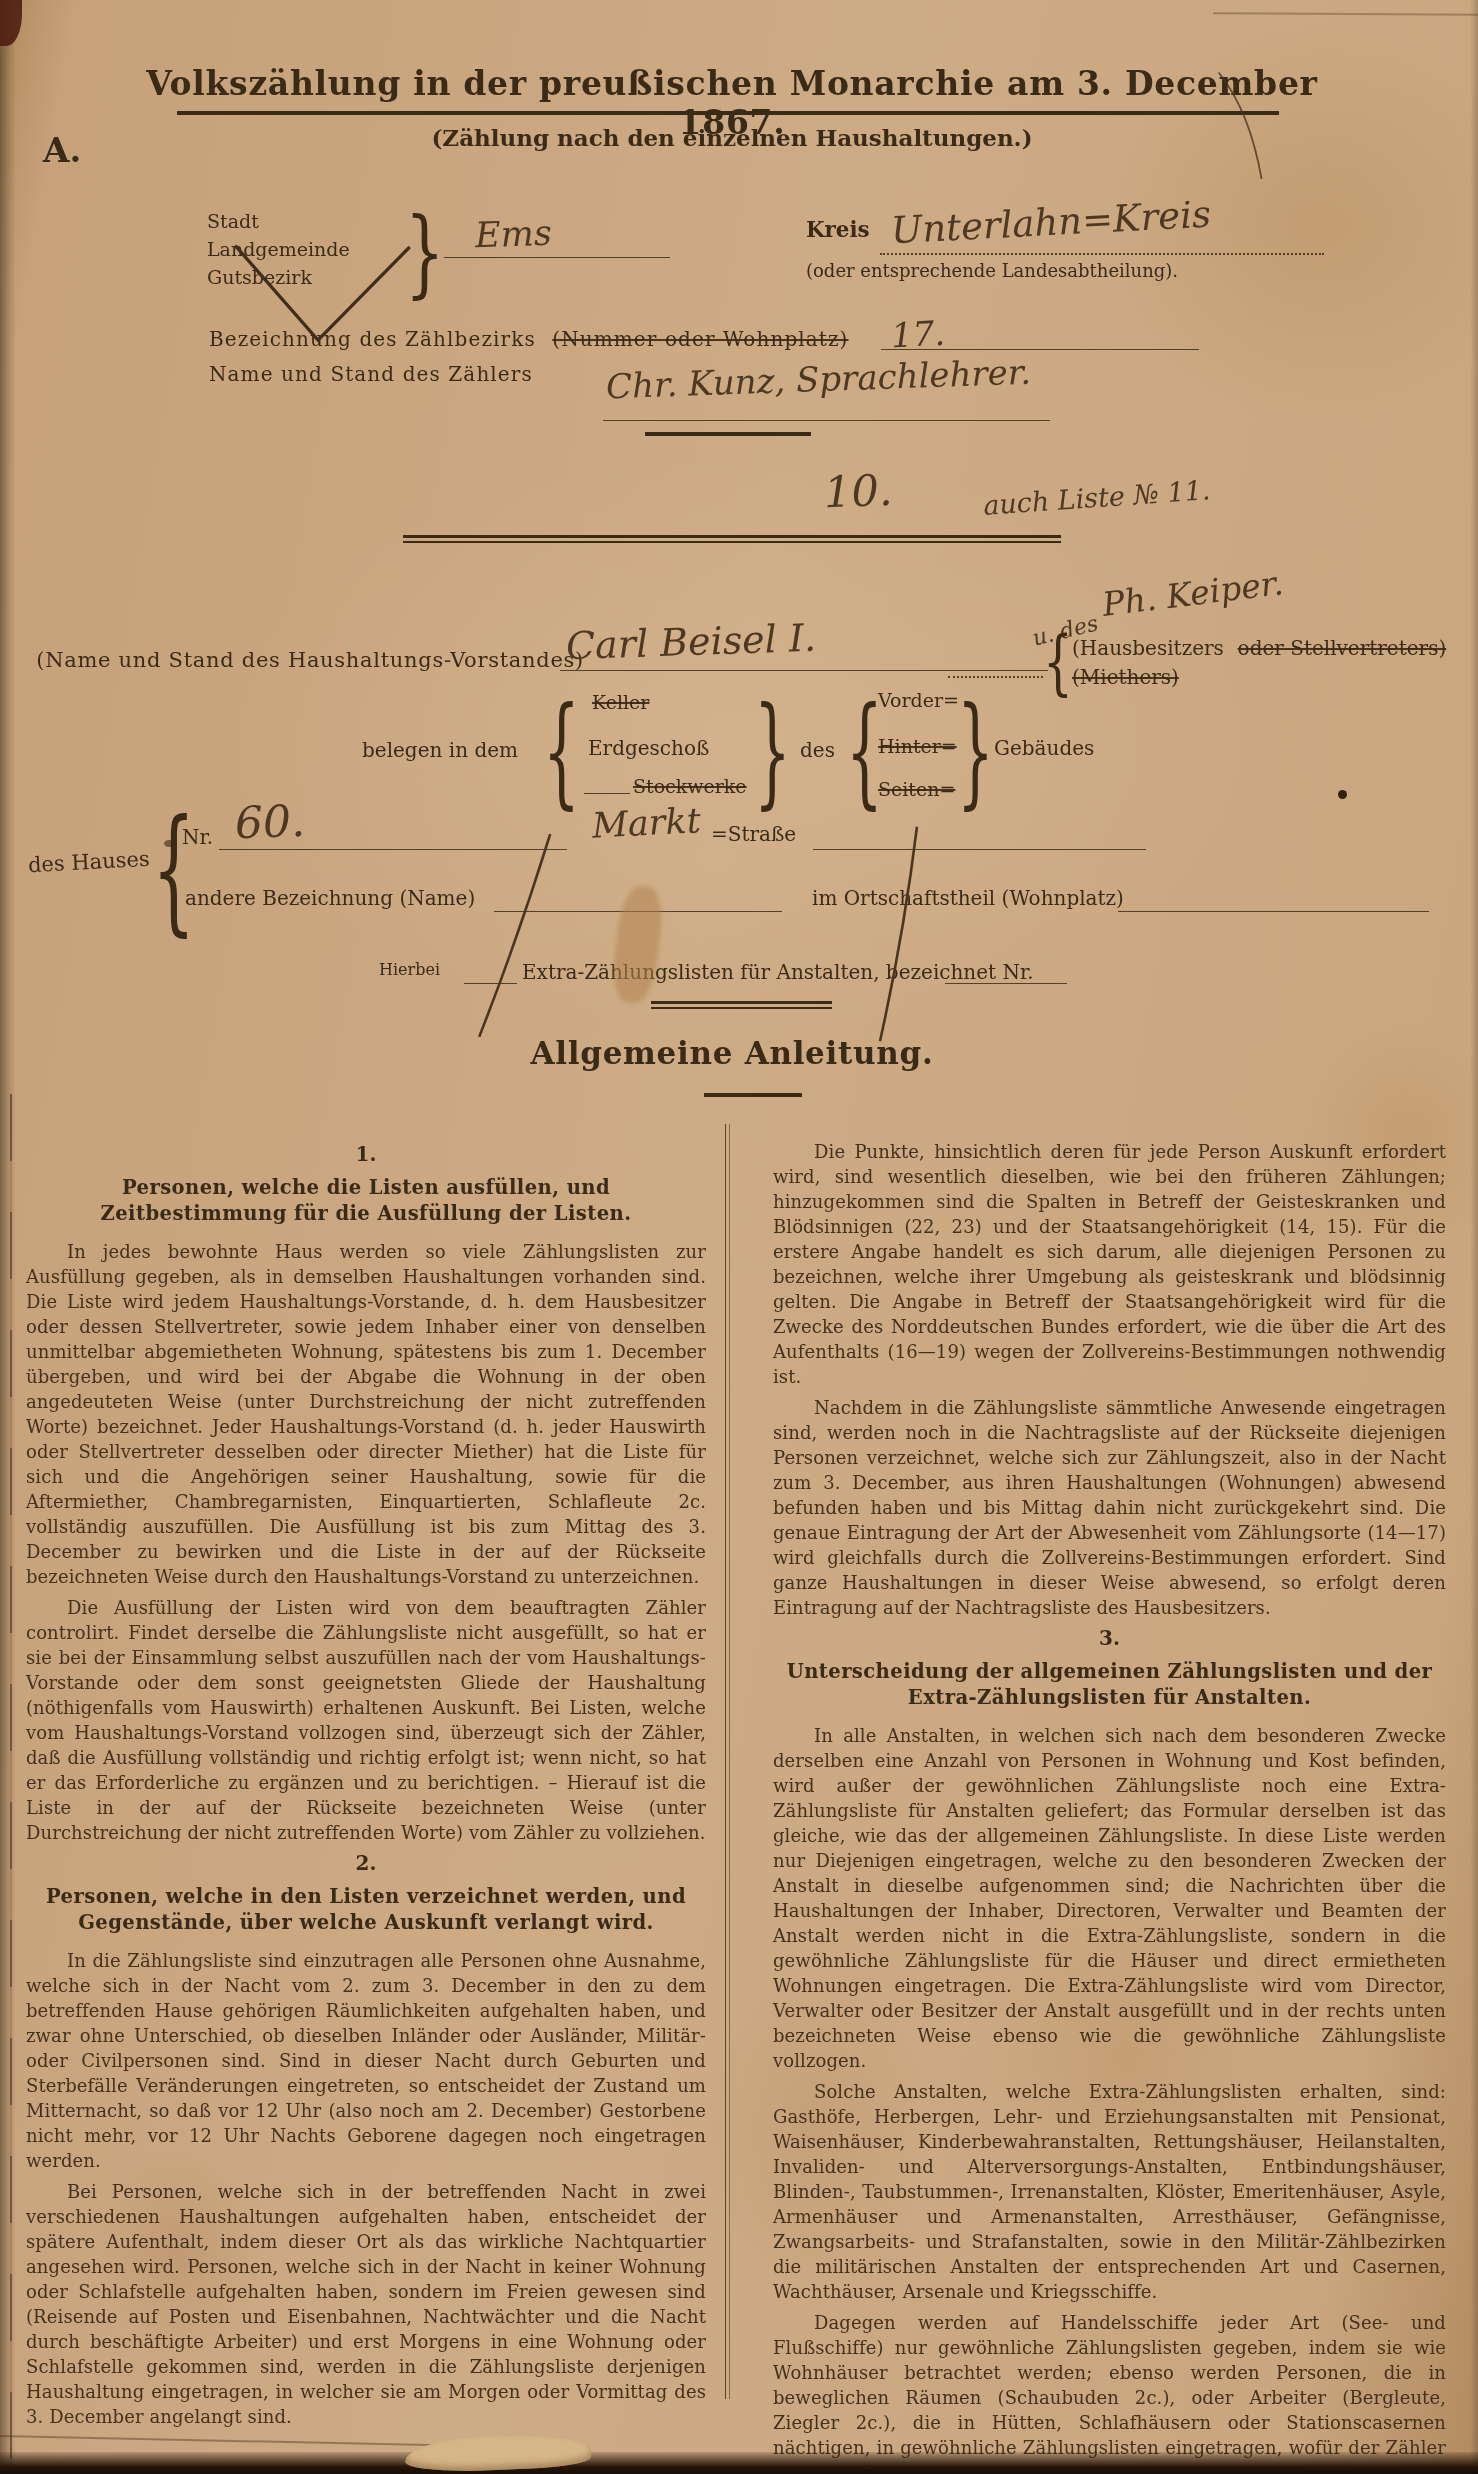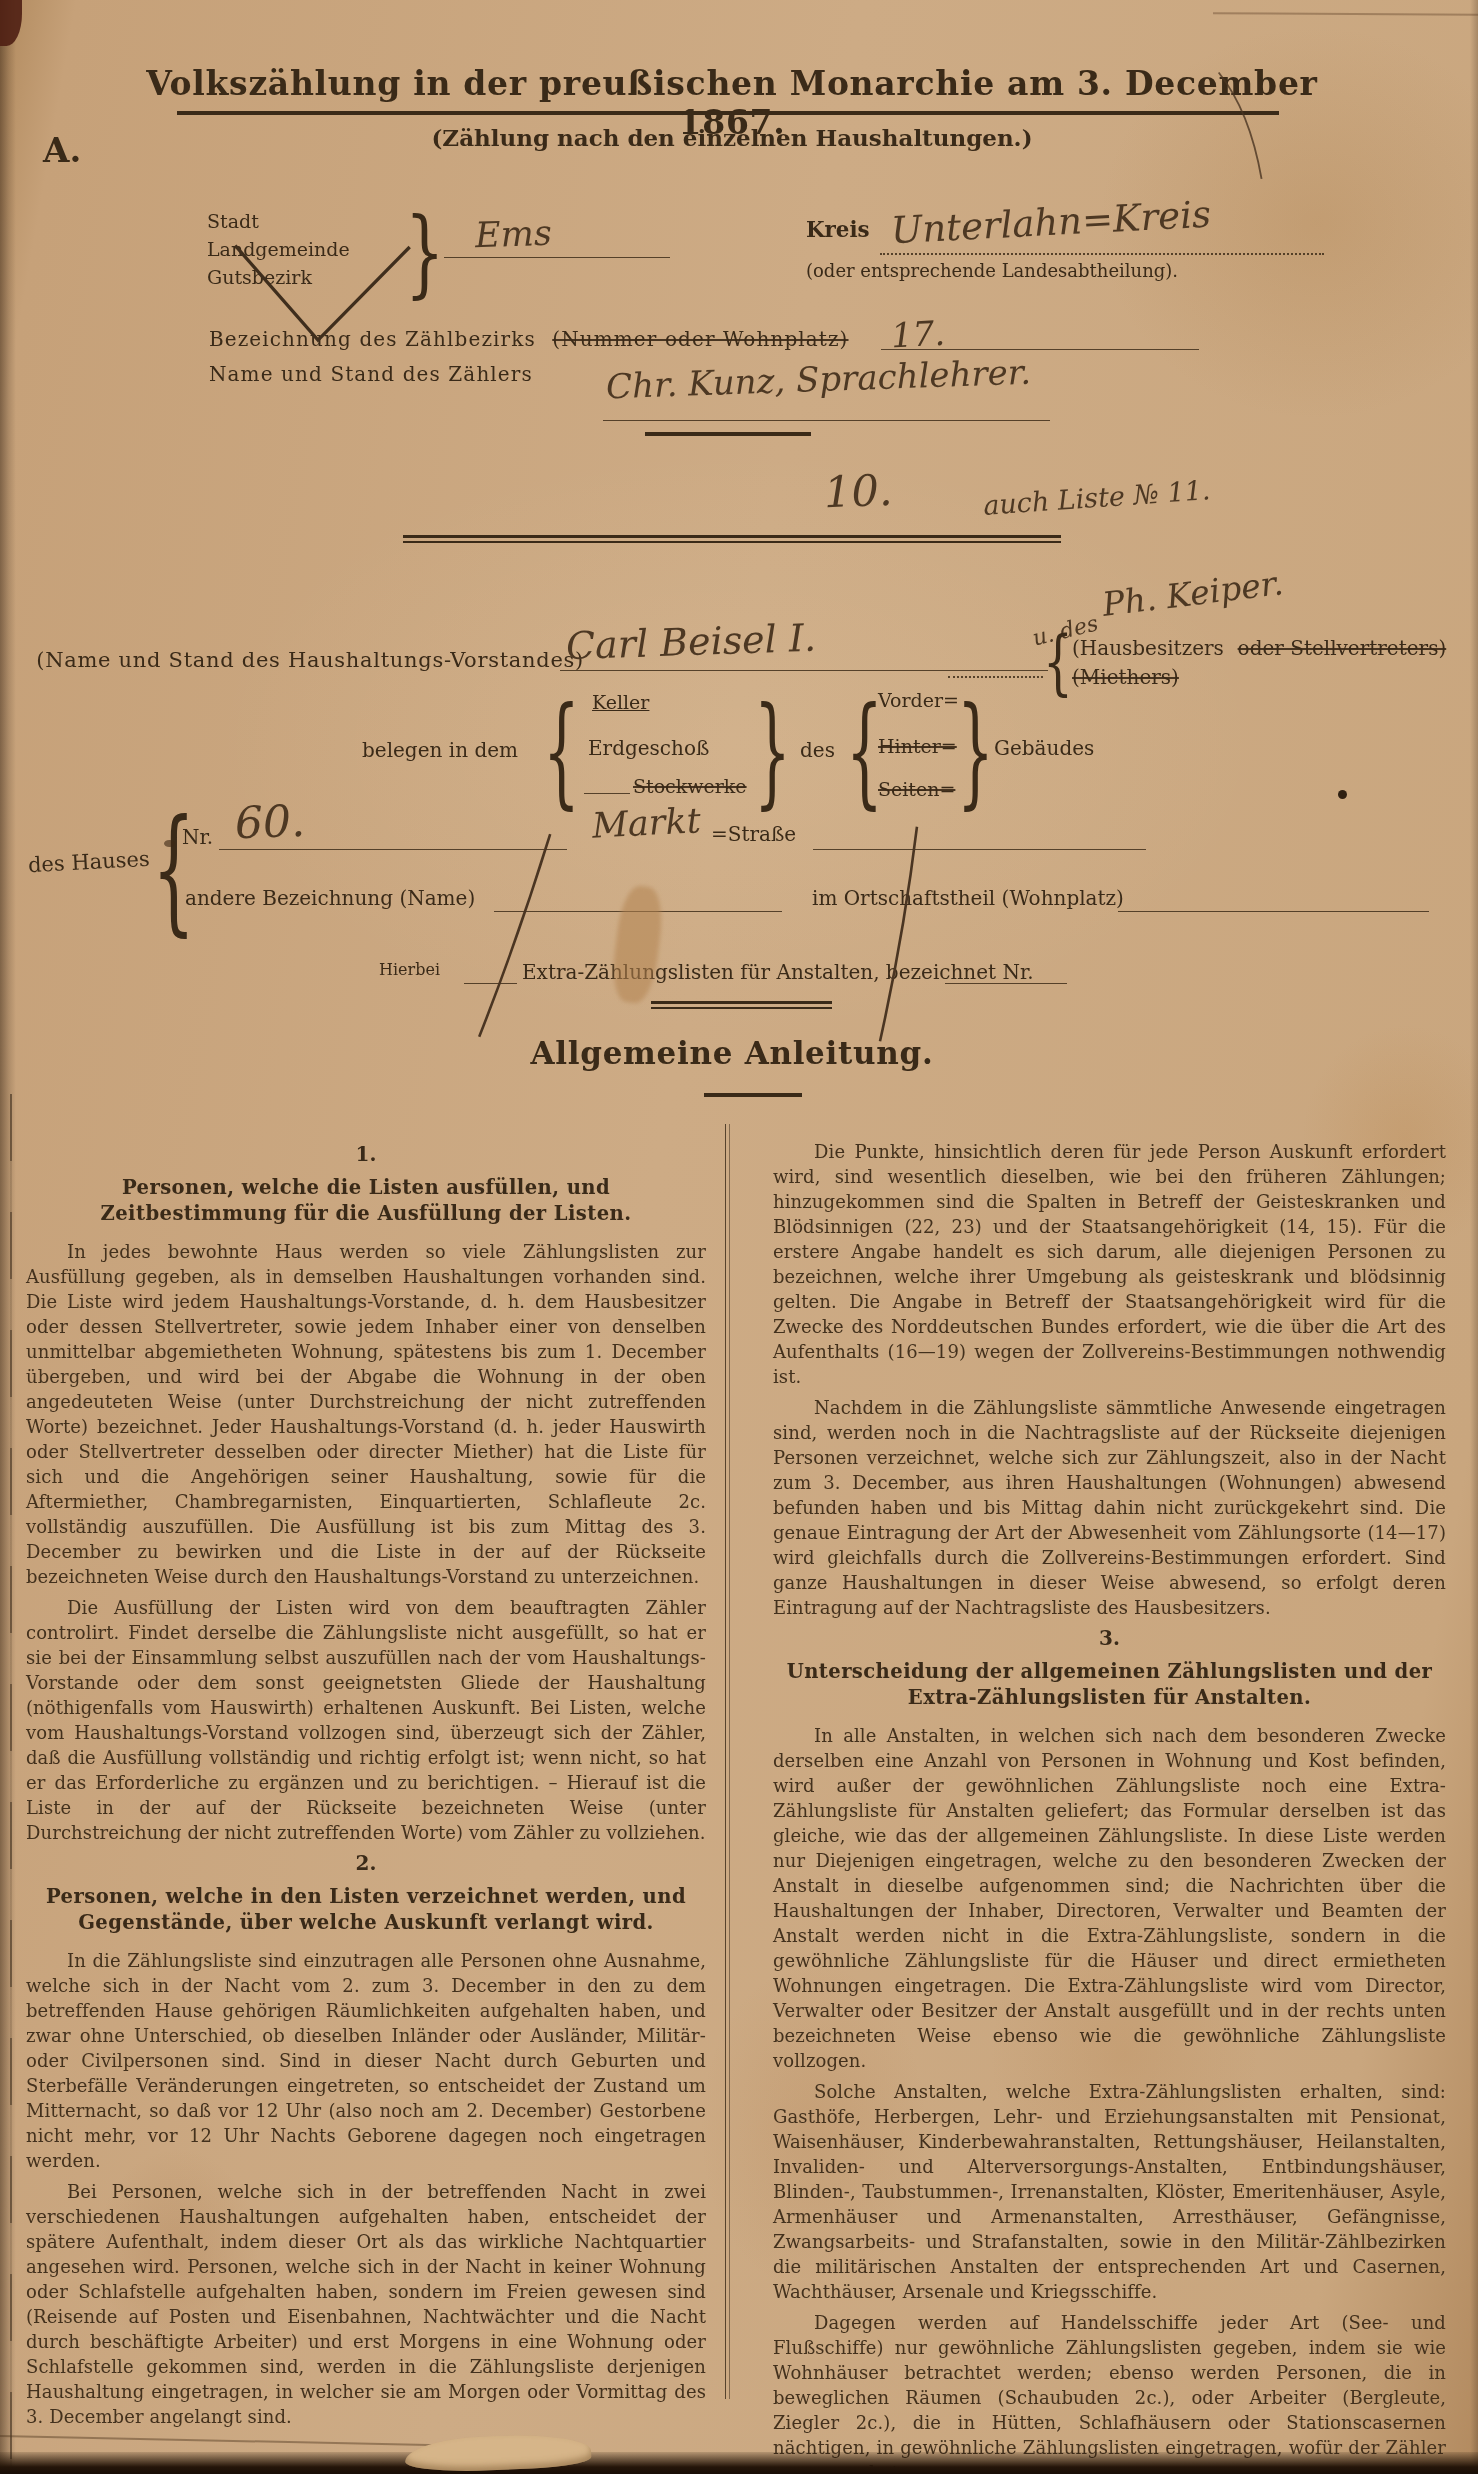--- a/index.html
+++ b/index.html
@@ -98,21 +98,21 @@
   <span class="abs brace" style="left:1043px;top:626px;font-size:47px;transform:scaleY(1.5);">{</span>
   <div class="abs" style="left:1072px;top:636px;font-size:20px;white-space:nowrap;">
     <span class="print">(Hausbesitzers</span>
     <span class="print xout" style="margin-left:7.4px;">oder Stellvertreters)</span>
   </div>
   <div class="abs print xout" style="left:1072px;top:665px;font-size:20px;">(Miethers)</div>
   <div class="abs dotline" style="left:948px;top:676px;width:95px;"></div>
 
   <div class="abs print" style="left:362px;top:738px;font-size:20px;">belegen in dem</div>
   <span class="abs brace" style="left:543px;top:692px;font-size:58px;transform:scaleY(2.05);">{</span>
-  <div class="abs print xout" style="left:592px;top:691px;font-size:19px;text-decoration:underline;">Keller</div>
+  <div class="abs print xout" style="left:592px;top:691px;font-size:19px;">Keller</div>
   <div class="abs print" style="left:588px;top:736px;font-size:20px;">Erdgeschoß</div>
   <div class="abs inkline" style="left:584px;top:793px;width:46px;"></div>
   <div class="abs print xout" style="left:633px;top:775px;font-size:19px;">Stockwerke</div>
   <span class="abs brace" style="left:754px;top:692px;font-size:58px;transform:scaleY(2.05);">}</span>
 
   <div class="abs print" style="left:800px;top:738px;font-size:20px;">des</div>
 
   <span class="abs brace" style="left:846px;top:692px;font-size:58px;transform:scaleY(2.05);">{</span>
   <div class="abs print" style="left:878px;top:689px;font-size:19px;">Vorder=</div>
   <div class="abs print xout" style="left:878px;top:735px;font-size:19px;">Hinter=</div>

